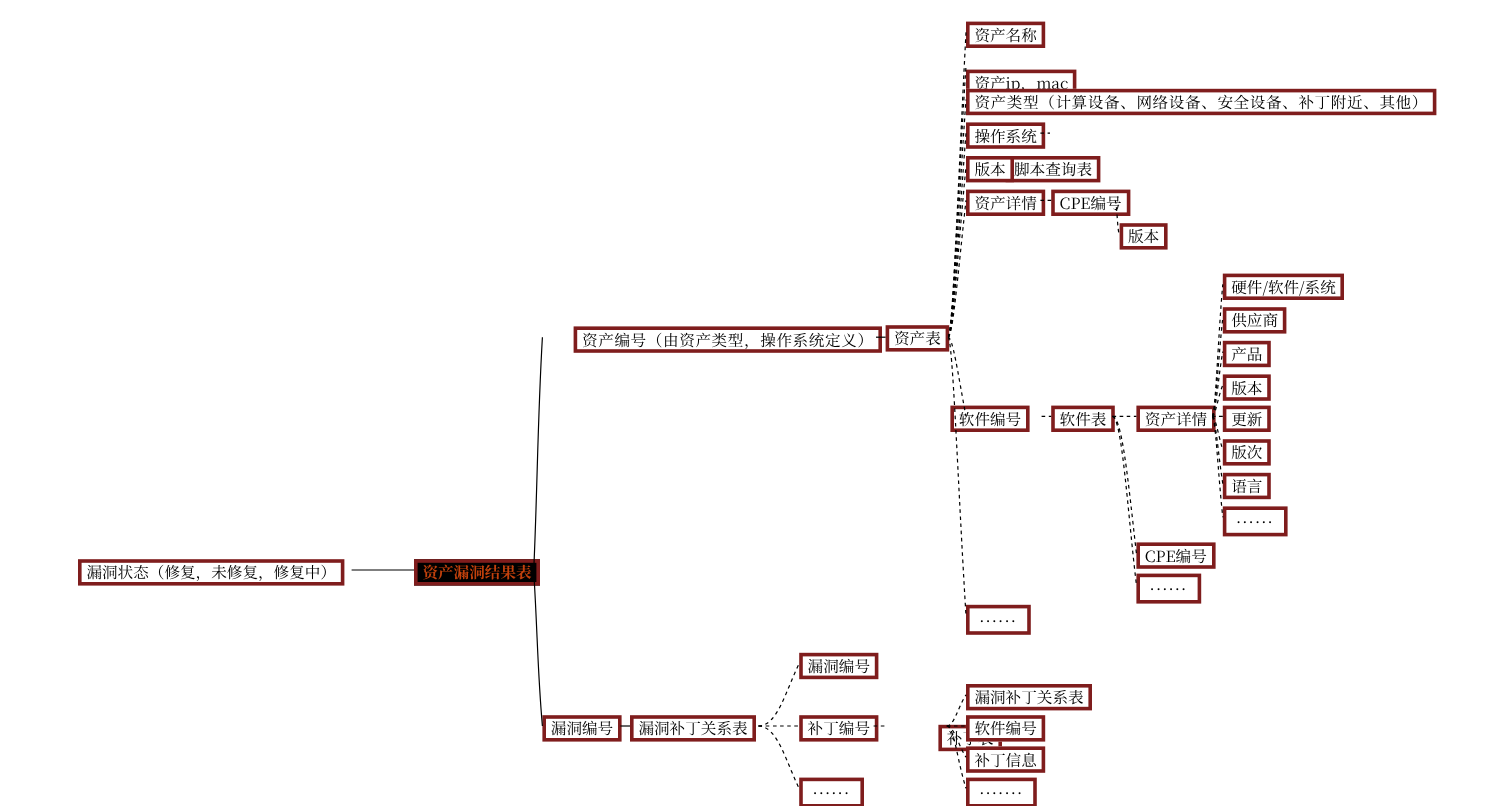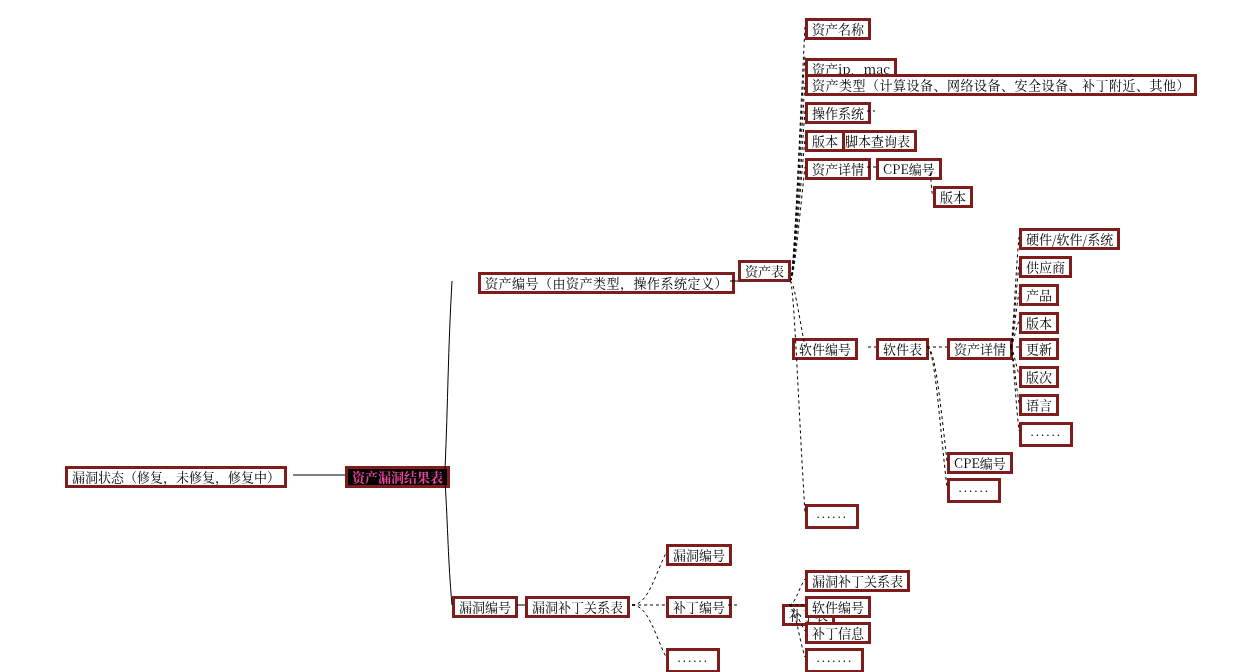--- a/index.html
+++ b/index.html
@@ -16,21 +16,21 @@
   .box {
     position: absolute;
     border: 3px solid #7f1d1d;
     padding: 1px 4px 1px 4px;
     background: #fff;
     line-height: 1.1;
     white-space: nowrap;
   }
   .box.dark {
     background: #000;
-    color: #ec4899;
+    color: #c2410c;
     font-weight: bold;
   }
   .box.more {
     padding: 1px 8px 4px 8px;
     letter-spacing: 1px;
   }
   .box.more span { position: relative; top: -2px; }
   .wide { letter-spacing: 0.5px; }
   svg.connectors {
     position: absolute; left: 0; top: 0;
@@ -45,21 +45,21 @@
   <span>漏洞状态（修复，未修复，修复中）</span>
 </div>
 
 <div class="box dark" style="left:345px; top:466px;">
   <span>资产漏洞结果表</span>
 </div>
 
 <div class="box wide" style="left:452px; top:272px;margin-left:26px;">
   <span>资产编号（由资产类型，操作系统定义）</span>
 </div>
-<div class="box" style="left:738px; top:260px;">
+<div class="box" style="left:738px; top:271px;">
   <span>资产表</span>
 </div>
 
 <div class="box" style="left:805px; top:18px;">
   <span>资产名称</span>
 </div>
 <div class="box" style="left:805px; top:58px;">
   <span>资产ip，mac</span>
 </div>
 <div class="box wide" style="left:805px; top:74px;">

